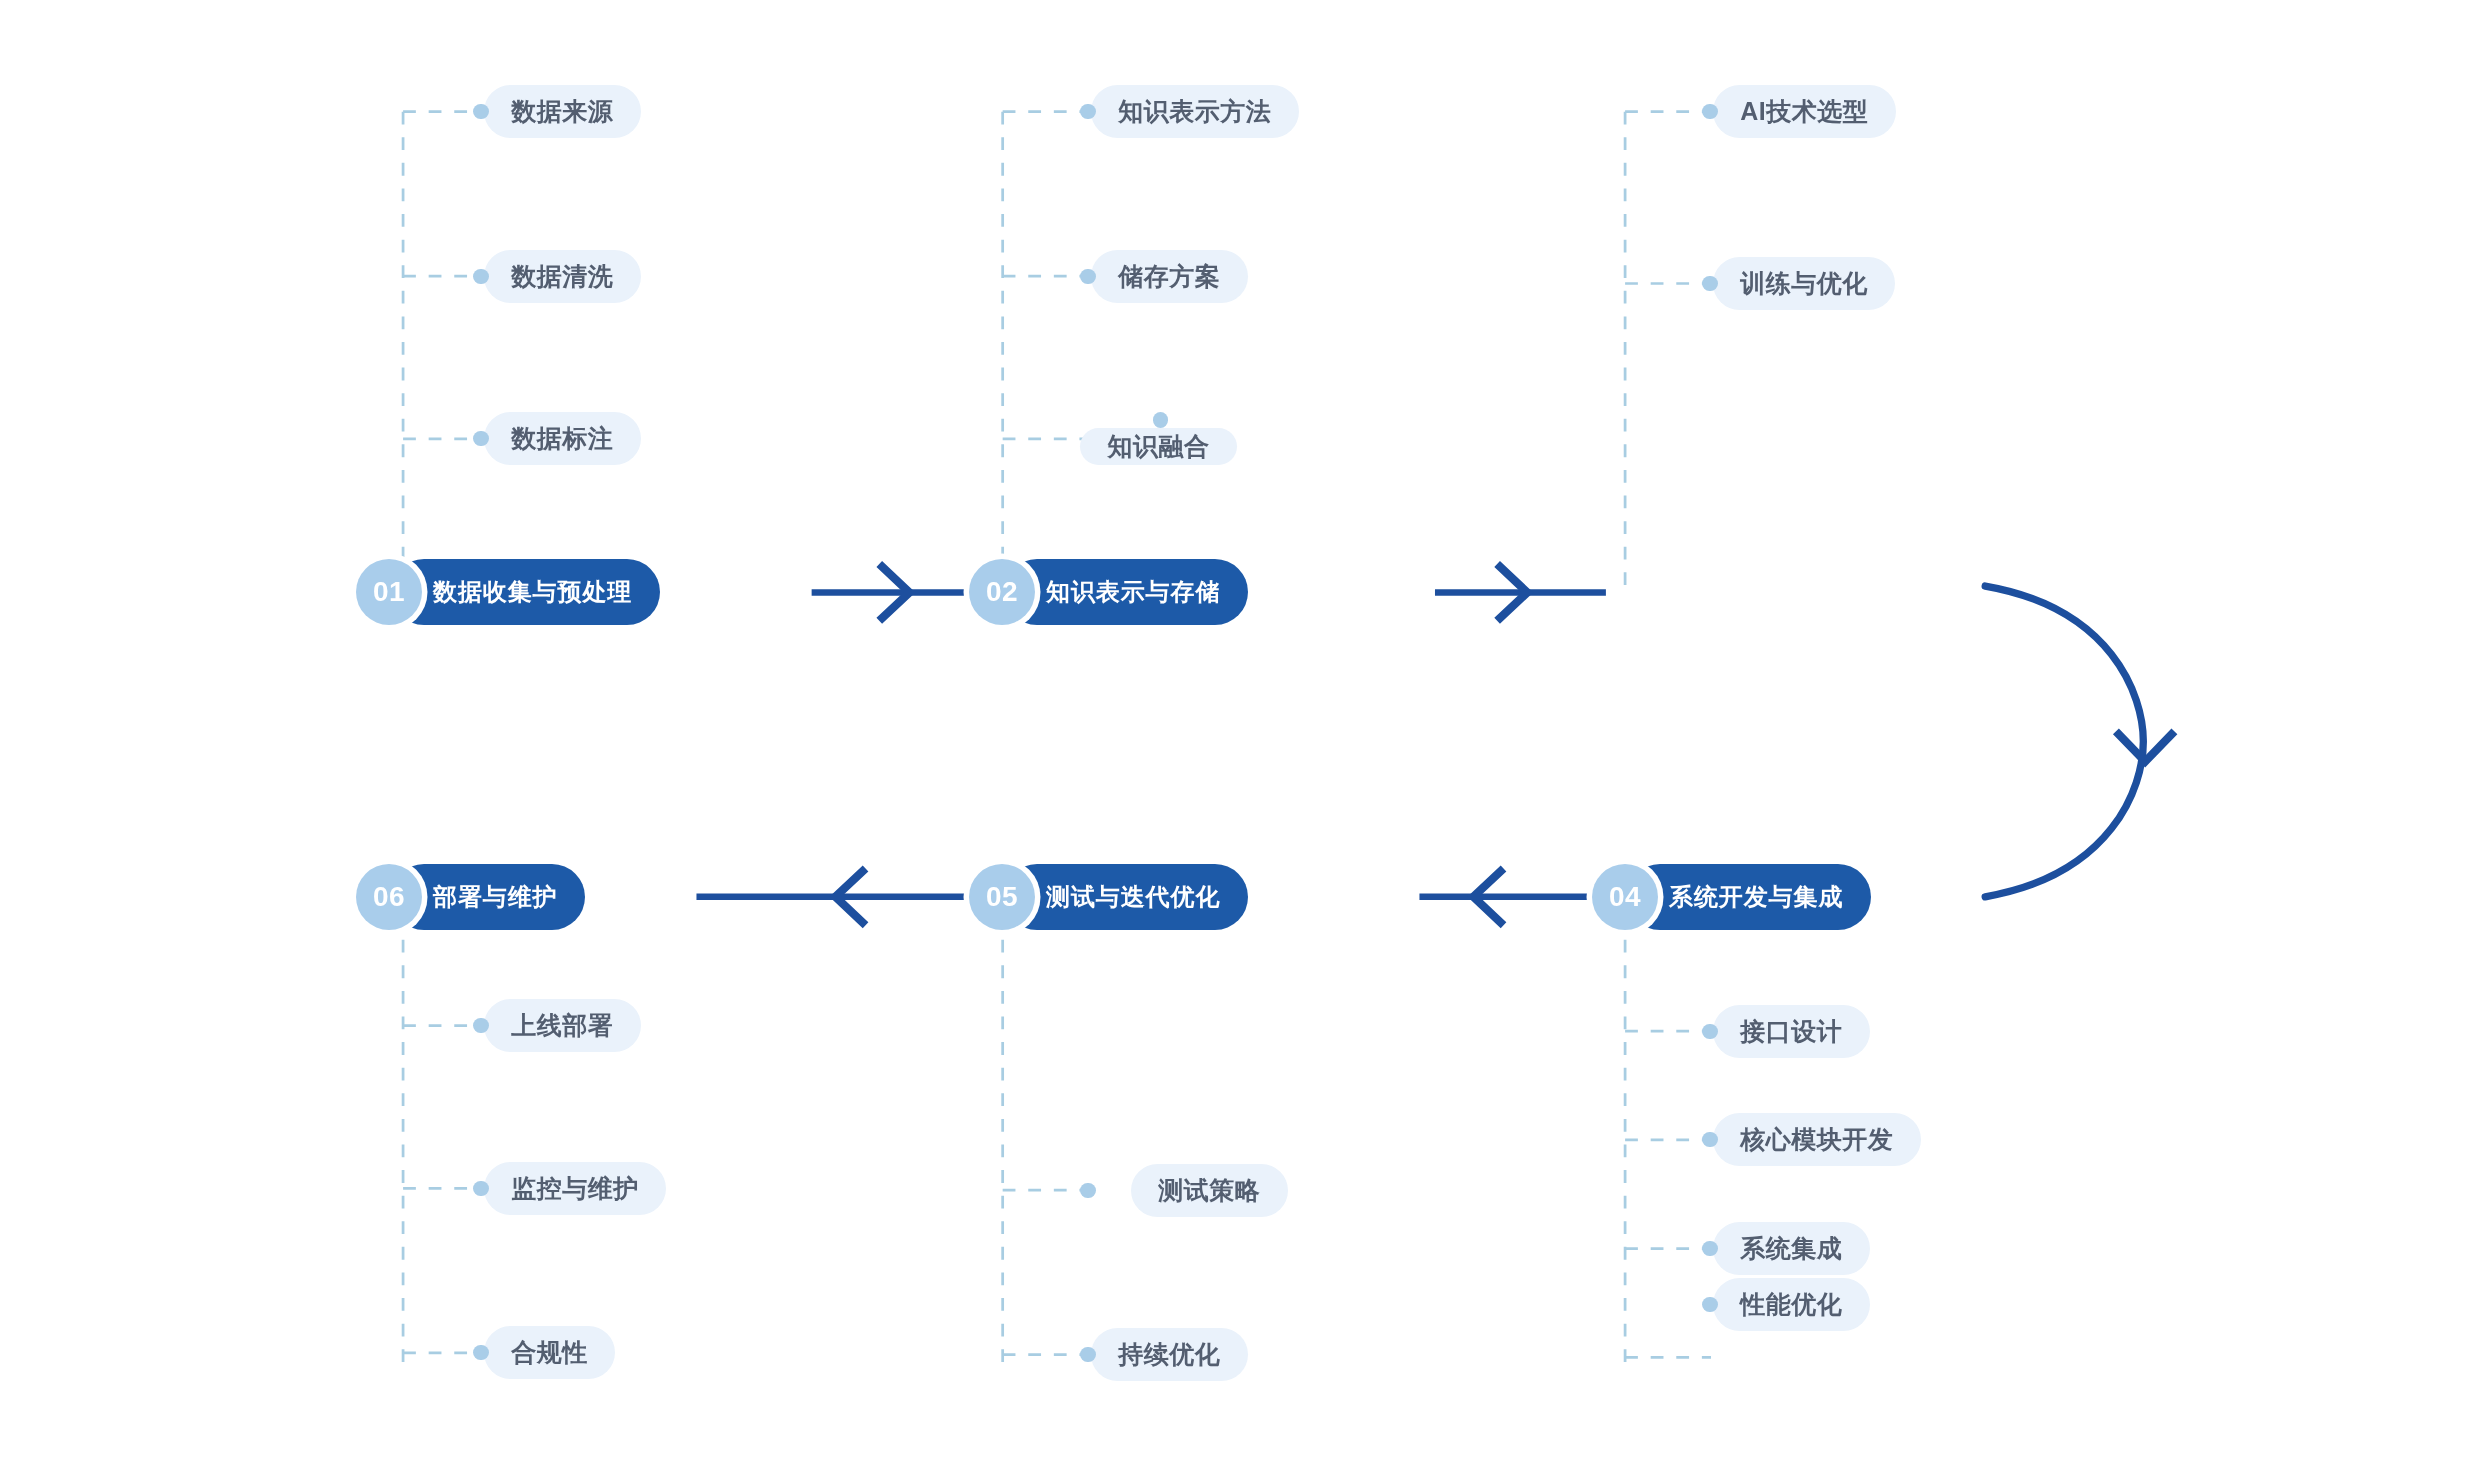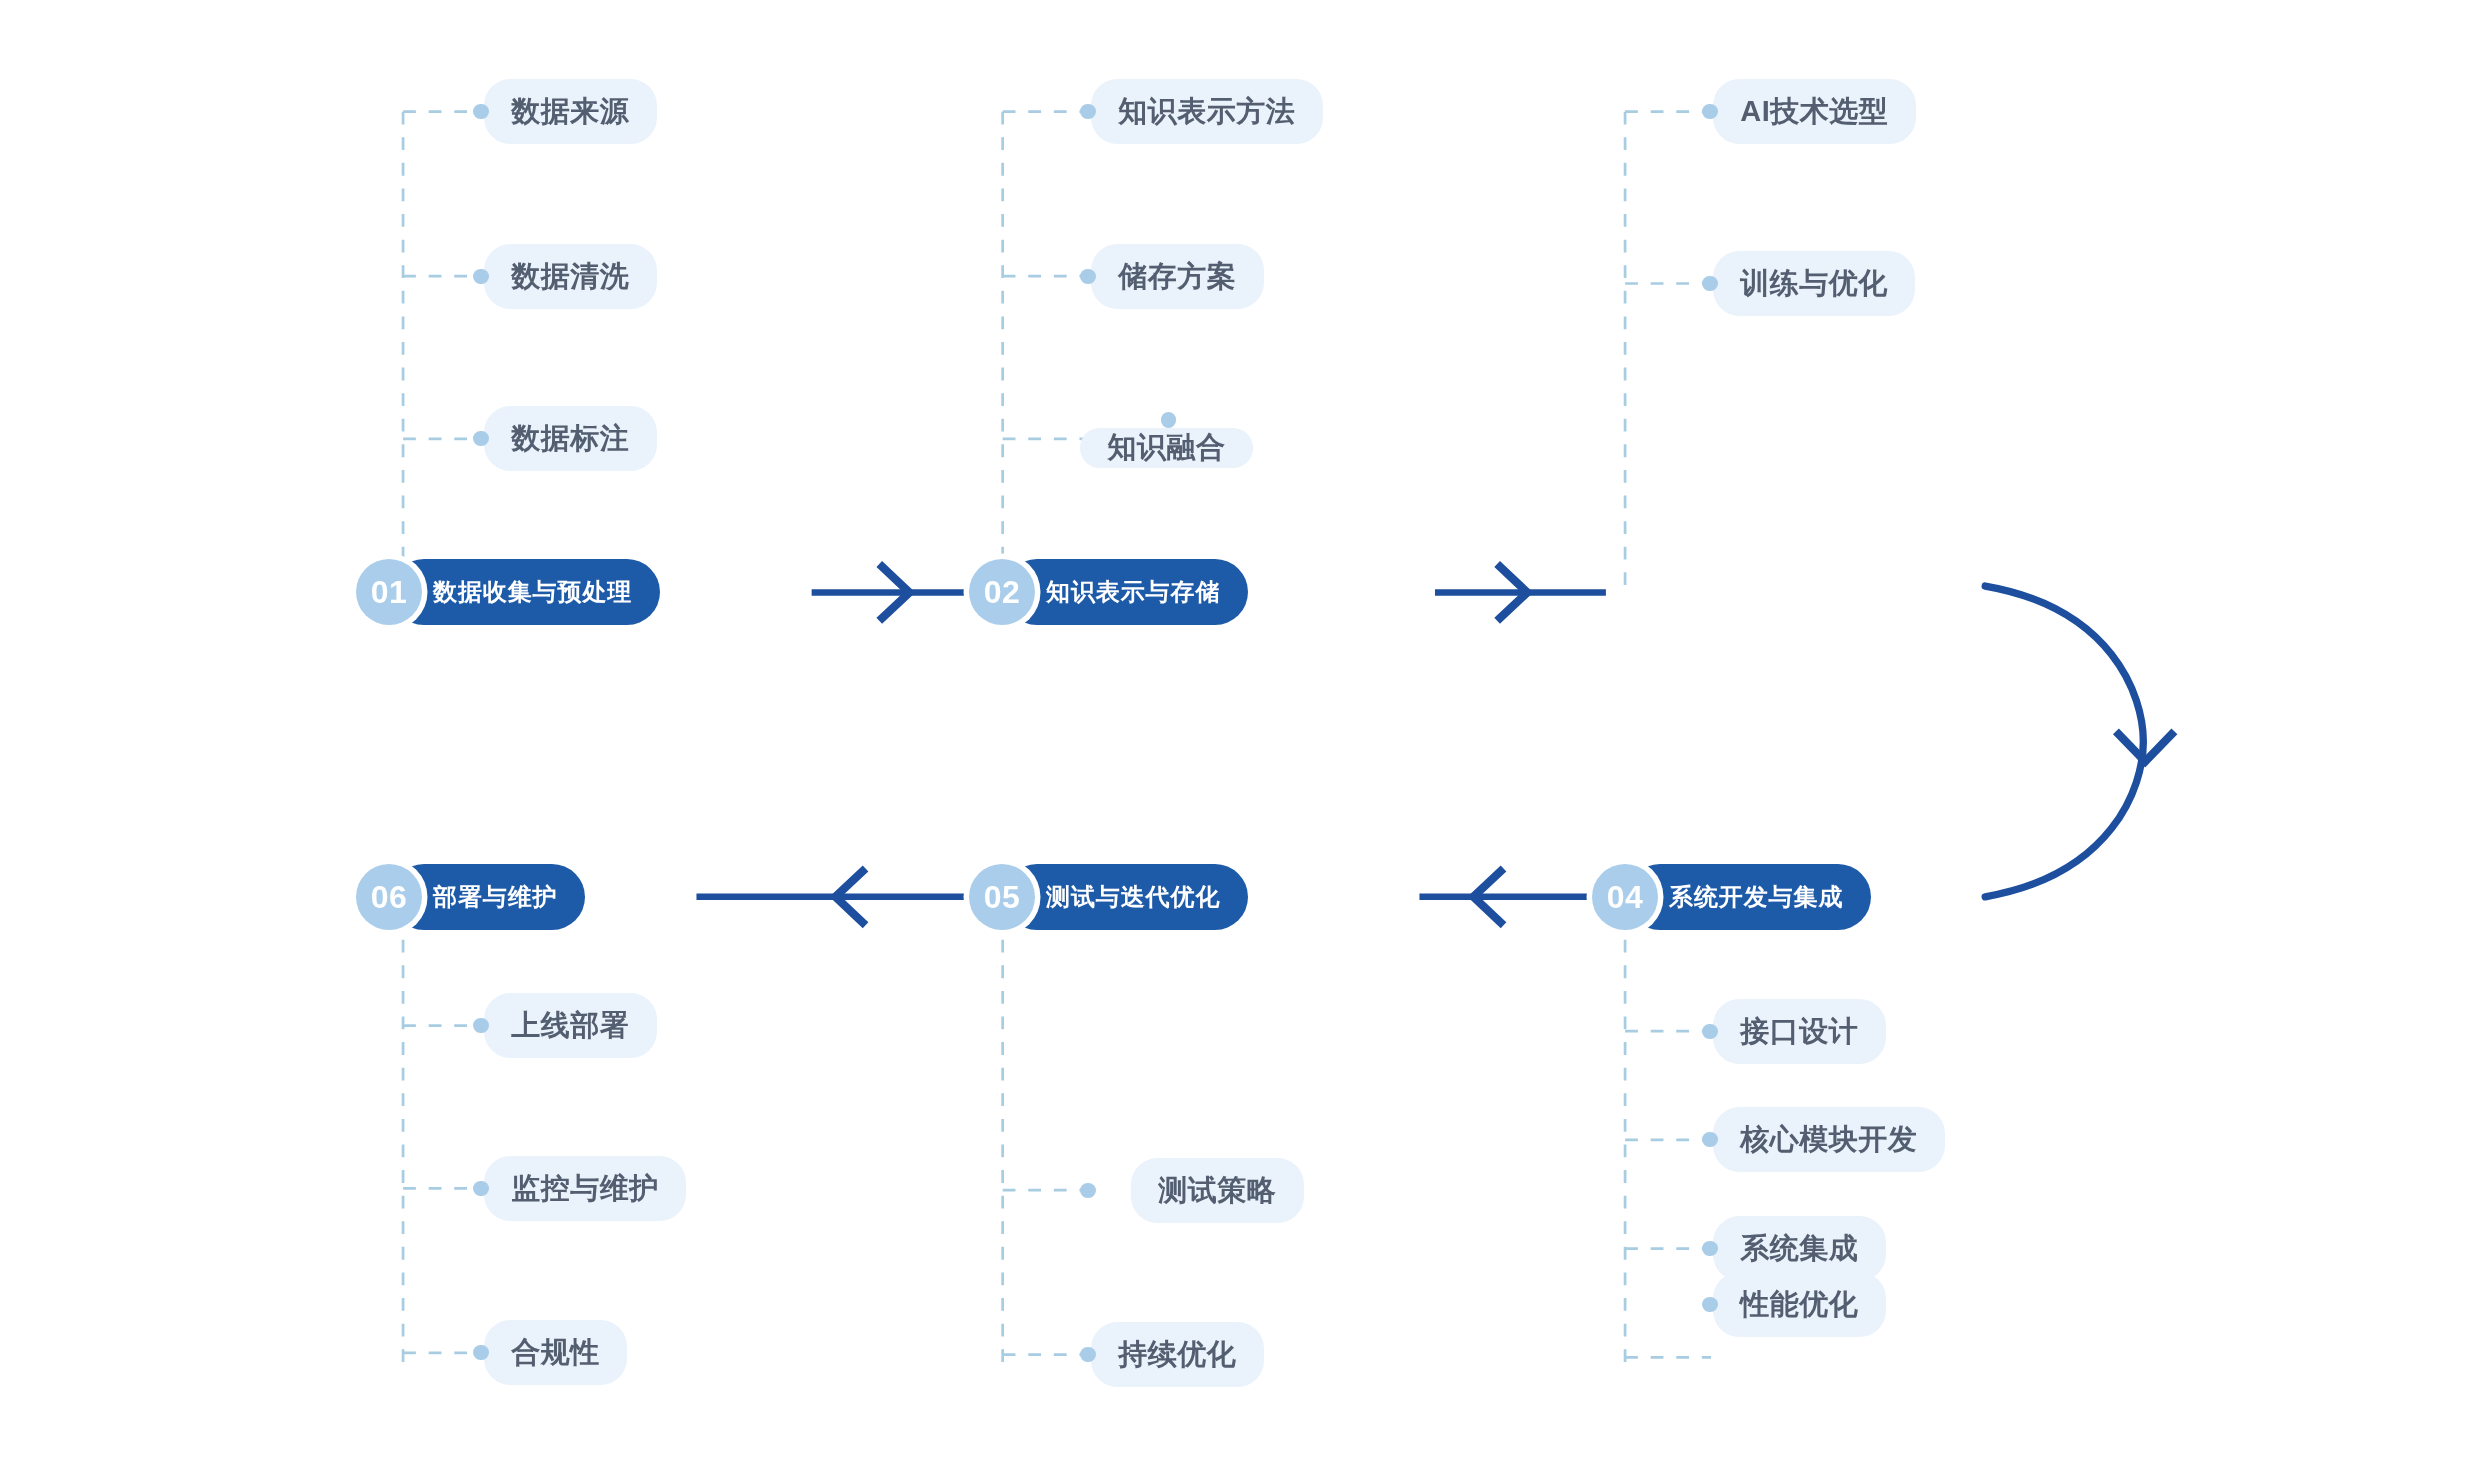--- a/index.html
+++ b/index.html
@@ -32,21 +32,21 @@
   .stage-badge{
     position:relative;
     z-index:3;
     width:66px;height:66px;
     border-radius:50%;
     background:#a9cdeb;
     color:#ffffff;
     display:flex;
     align-items:center;
     justify-content:center;
-    font-size:32px;
+    font-size:28px;
     font-weight:700;
     letter-spacing:0.5px;
     box-shadow:0 0 0 5.5px #ffffff;
     flex:0 0 auto;
   }
   .stage-body{
     position:relative;
     z-index:2;
     margin-left:-31px;
     height:66px;
@@ -72,29 +72,29 @@
   .sub-dot{
     width:15.5px;height:15.5px;
     border-radius:50%;
     background:#a9cde8;
     flex:0 0 auto;
     margin-right:-4.6px;
     position:relative;
     z-index:2;
   }
   .sub-pill{
-    height:65px;
+    height:53px;
     border-radius:26.5px;
     background:#eaf2fb;
     color:#535e70;
     display:flex;
     align-items:center;
     justify-content:center;
     padding:0 27.4px;
-    font-size:29px;
+    font-size:25px;
     font-weight:700;
     white-space:nowrap;
     letter-spacing:0.5px;
   }
 </style>
 </head>
 <body>
 
 <div id="canvas">
 

